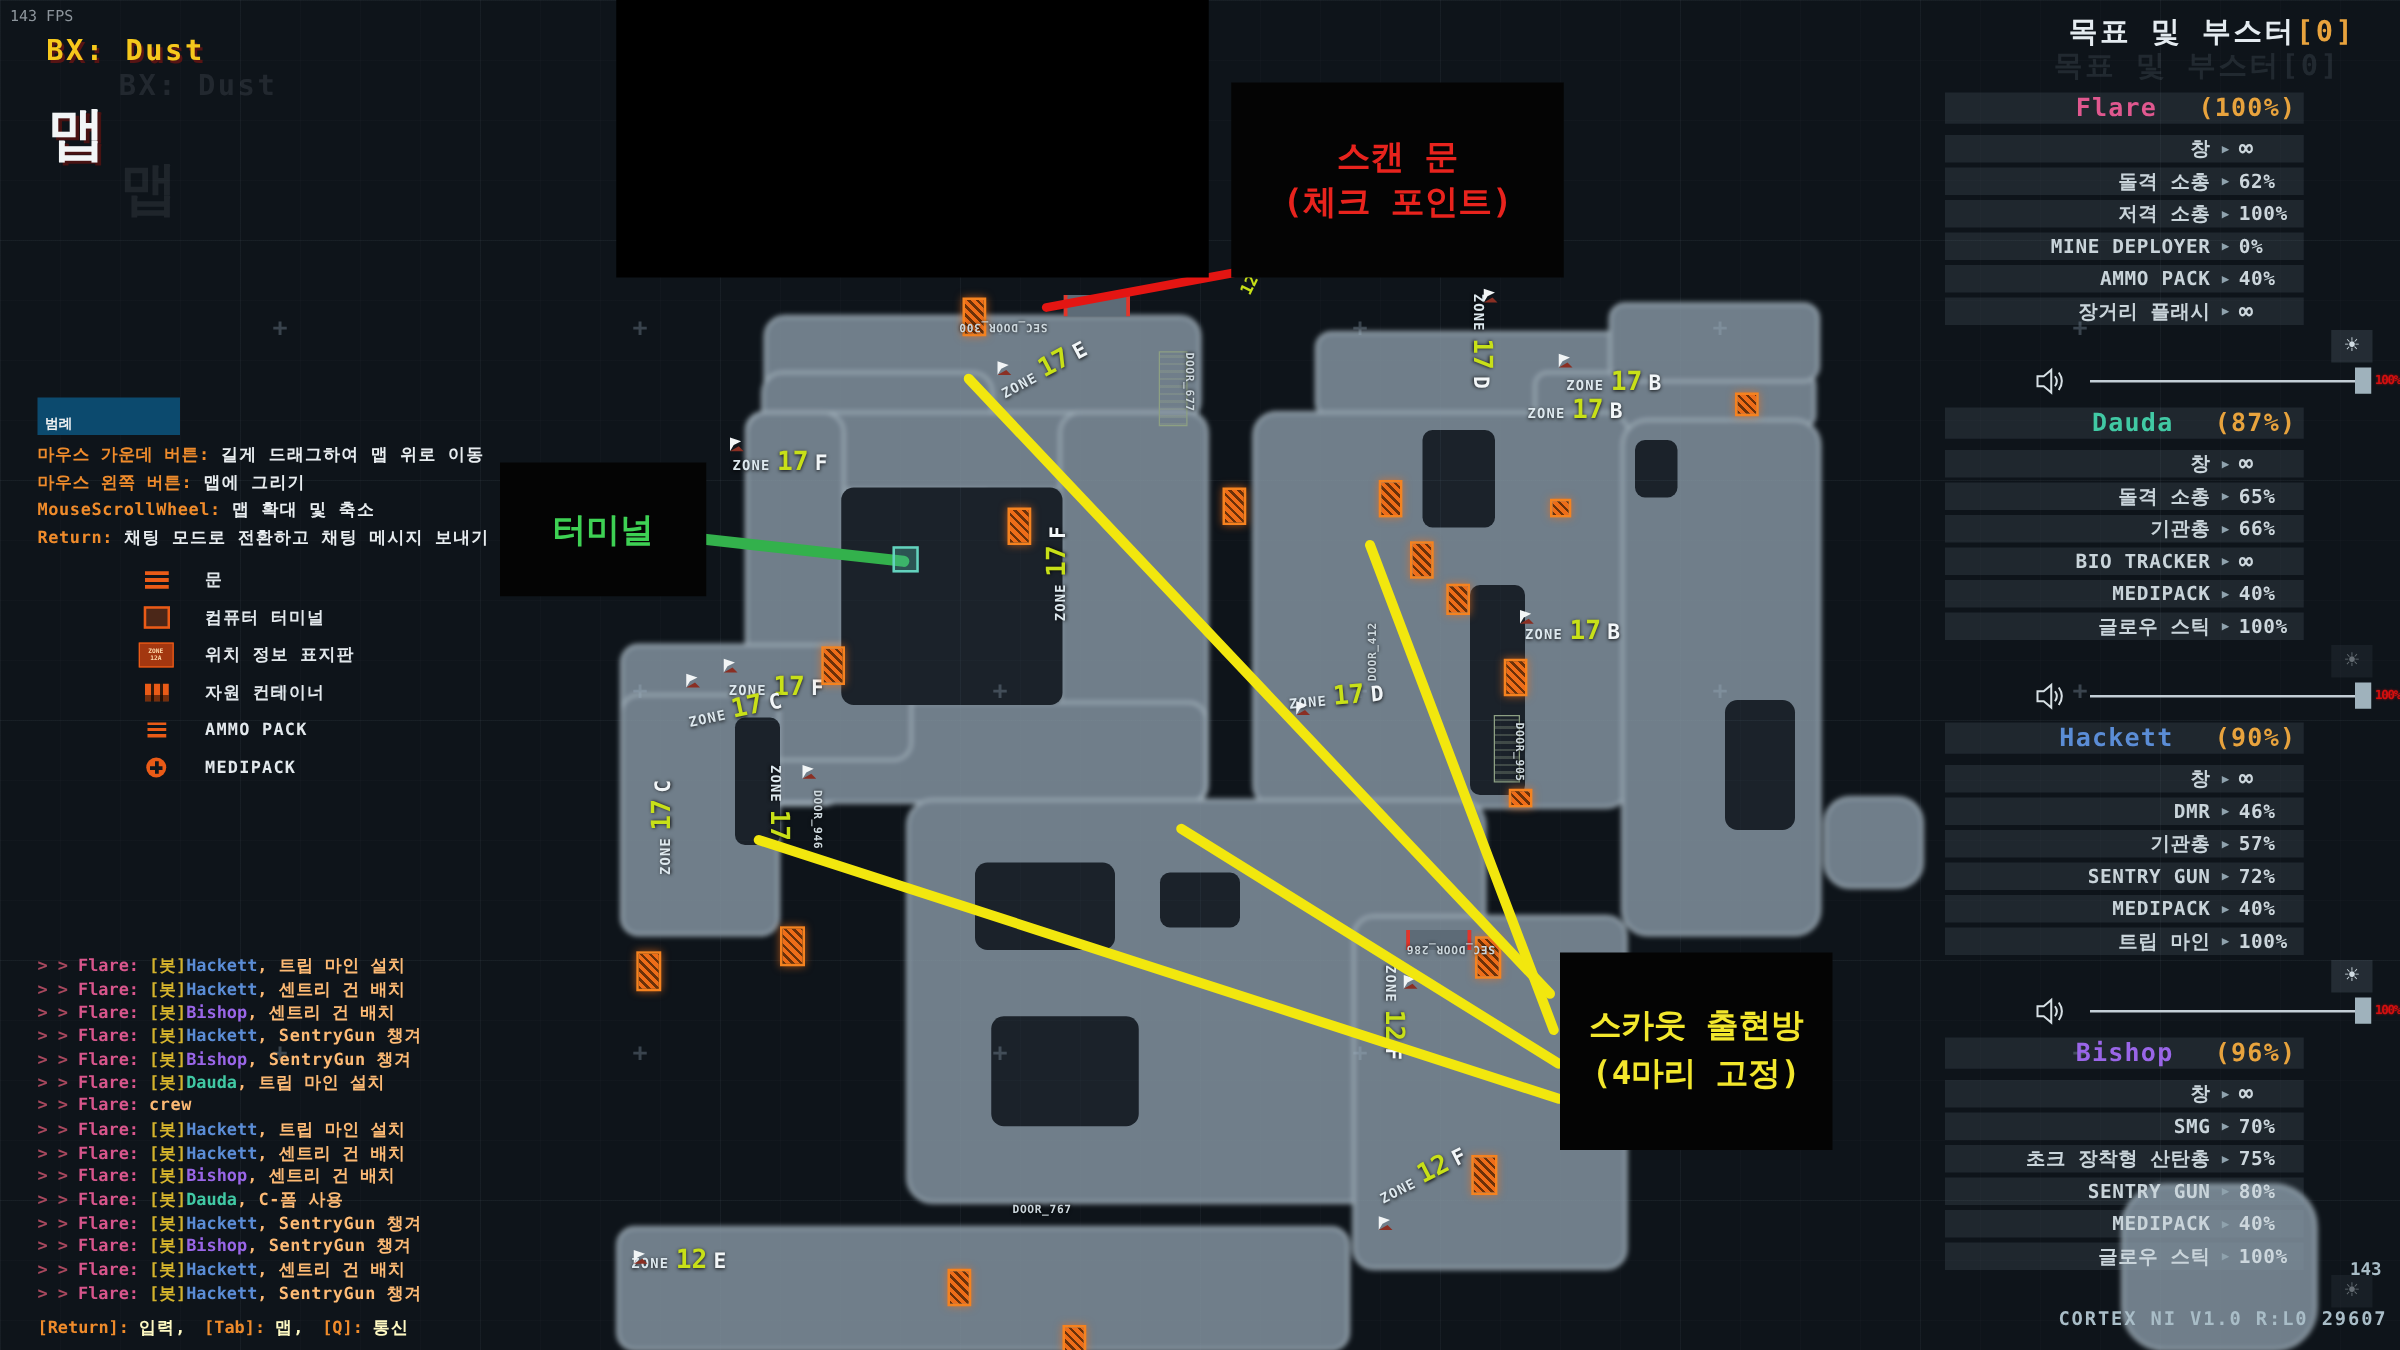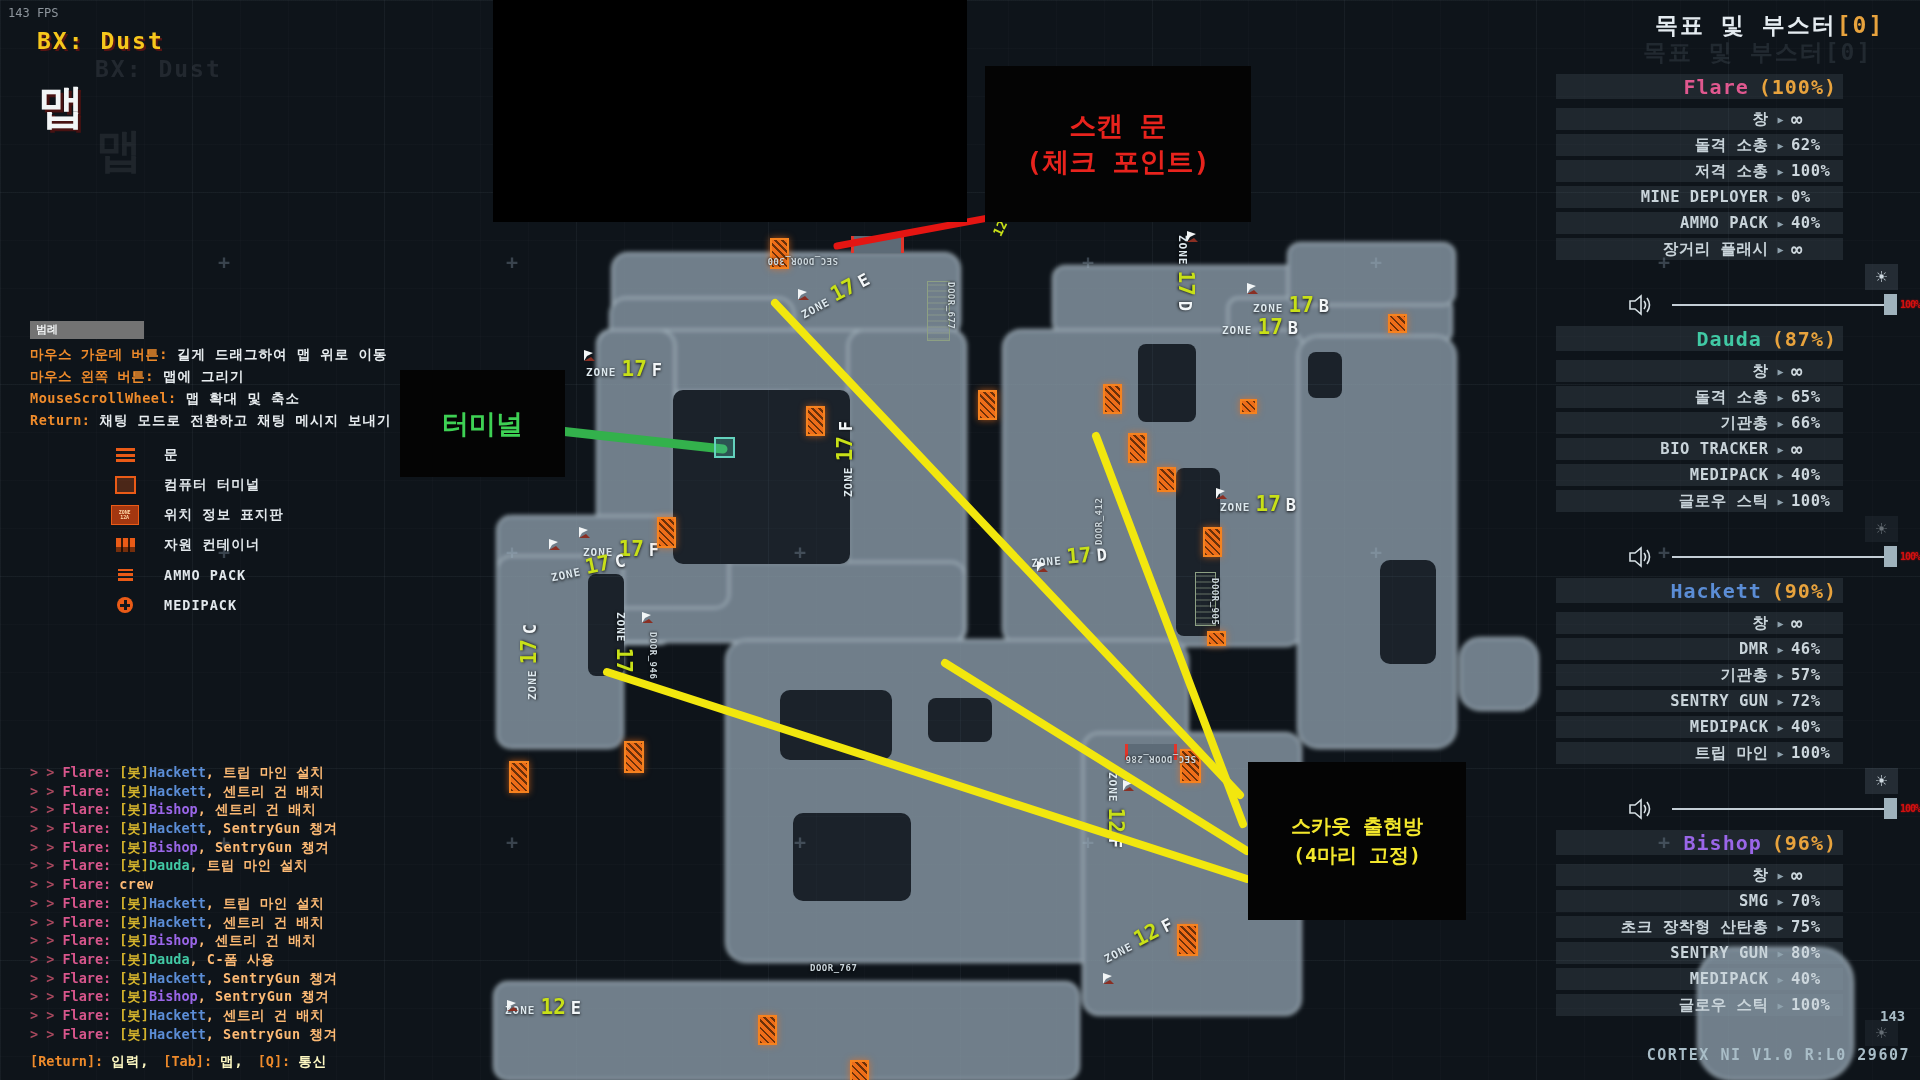--- a/index.html
+++ b/index.html
@@ -32,31 +32,31 @@
   .mini-zone{position:absolute;font-size:13px;font-weight:bold;color:#c8e018;transform-origin:0 0;}
   .flag{position:absolute;width:15px;height:13px;}
   #terminal-marker{position:absolute;left:714px;top:437px;width:17px;height:17px;
         border:2px solid #63d2bd;background:rgba(80,190,170,.32);}
   
   .anno-box{position:absolute;background:#040404;display:flex;flex-direction:column;
         align-items:center;justify-content:center;text-align:center;font-weight:bold;}
   #censor-box{left:493px;top:0;width:474px;height:222px;background:#000;}
   #scan-box{left:985px;top:66px;width:266px;height:156px;color:#e8231d;font-size:27px;line-height:1.35;}
   #terminal-box{left:400px;top:370px;width:165px;height:107px;color:#3ed154;font-size:27px;}
-  #scout-box{left:1248px;top:762px;width:218px;height:158px;color:#f3e72c;font-size:20px;line-height:1.45;}
+  #scout-box{left:1248px;top:762px;width:218px;height:158px;color:#f3e72c;font-size:26px;line-height:1.45;}
   
   #fps{position:absolute;left:8px;top:6px;font-size:12px;color:#8d959c;}
   #expedition{position:absolute;left:37px;top:28px;font-size:23px;font-weight:bold;color:#f6c81c;
         letter-spacing:2px;text-shadow:2px 2px 0 #571414,58px 28px rgba(154,166,174,.14);}
   #map-label{position:absolute;left:38px;top:76px;font-size:46px;font-weight:bold;color:#f2f5f6;
         text-shadow:3px 3px 0 #481212,58px 44px rgba(154,166,174,.12);}
   
   #legend{position:absolute;left:30px;top:318px;width:420px;}
-  #legend-title{display:inline-block;background:#737373;color:#eef0f1;font-size:11px;font-weight:bold;
-        padding:1px 8px 2px 6px;min-width:100px;margin-bottom:7px;}
+  #legend-title{display:inline-block;background:#0c4a6e;color:#eef0f1;font-size:11px;font-weight:bold;
+        padding:13px 8px 2px 6px;min-width:100px;margin-bottom:7px;}
   .bind-line{height:22px;font-size:13.5px;font-weight:bold;white-space:nowrap;}
   .bind-key{color:#ef8b2b;margin-right:9px;letter-spacing:.5px;}
   .bind-desc{color:#e8edf0;letter-spacing:1px;}
   #legend-items{margin-top:6px;}
   .leg-item{height:30px;display:flex;align-items:center;}
   .li-icon{width:34px;margin-left:78px;display:flex;align-items:center;justify-content:center;}
   .li-label{margin-left:22px;font-size:13.5px;font-weight:bold;color:#e2e8ec;letter-spacing:1px;}
   .ic-signal{width:14px;height:14px;border:2px solid #ea5b17;transform:rotate(45deg);position:relative;}
   .ic-signal::after{content:"";position:absolute;left:4px;top:4px;width:6px;height:6px;background:#ea5b17;}
   .ic-door{width:19px;height:14px;background:repeating-linear-gradient(0deg,#ea5b17 0 3px,rgba(0,0,0,0) 3px 5.5px);}
@@ -80,22 +80,22 @@
   .c-msg{color:#fdba74;letter-spacing:.5px;}
   #chat-footer{margin-top:9px;}
   .cf-key{color:#ef8b2b;margin-right:8px;}
   .cf-text{color:#fef9c3;margin-right:14px;letter-spacing:1px;text-align:right;}
   
   #obj-title{position:absolute;left:1655px;top:10px;font-size:23px;font-weight:bold;color:#e4ebf0;
         letter-spacing:2px;text-shadow:-12px 27px rgba(150,162,172,.15);}
   #obj-counter{color:#e8a33d;}
   #player-sections{position:absolute;left:1556px;top:74px;width:364px;}
   .row-bg{background:rgba(136,156,170,.14);}
-  .p-head{width:287px;height:25px;margin-bottom:9px;display:flex;justify-content:flex-end;align-items:center;
-        padding-right:6px;box-sizing:border-box;font-size:20px;font-weight:bold;letter-spacing:1px;}
+  .p-head{width:287px;height:25px;margin-bottom:9px;display:flex;justify-content:flex-end;
+        padding-right:6px;box-sizing:border-box;font-size:20px;font-weight:bold;letter-spacing:1px;gap:23px;}
   .p-pct{color:#e8a33d;margin-left:10px;}
   .p-row{width:287px;height:22px;margin-bottom:4px;display:flex;justify-content:flex-end;align-items:center;
         box-sizing:border-box;font-size:15.5px;font-weight:bold;color:#c9d4da;letter-spacing:.5px;}
   .p-arrow{color:#8fa2ad;font-size:10px;margin:0 7px 0 9px;}
   .p-val{min-width:52px;text-align:left;color:#ccd6dc;}
   .p-val.inf{font-size:19px;line-height:14px;}
   .p-bright{height:26px;margin:2px 0;display:flex;justify-content:flex-end;}
   .bright-btn{width:33px;height:26px;margin-right:22px;border:0;background:rgba(136,156,170,.18);
         color:#cfdae1;font-size:15px;line-height:24px;padding:0;cursor:pointer;}
   .bright-btn.dim{opacity:.45;}

